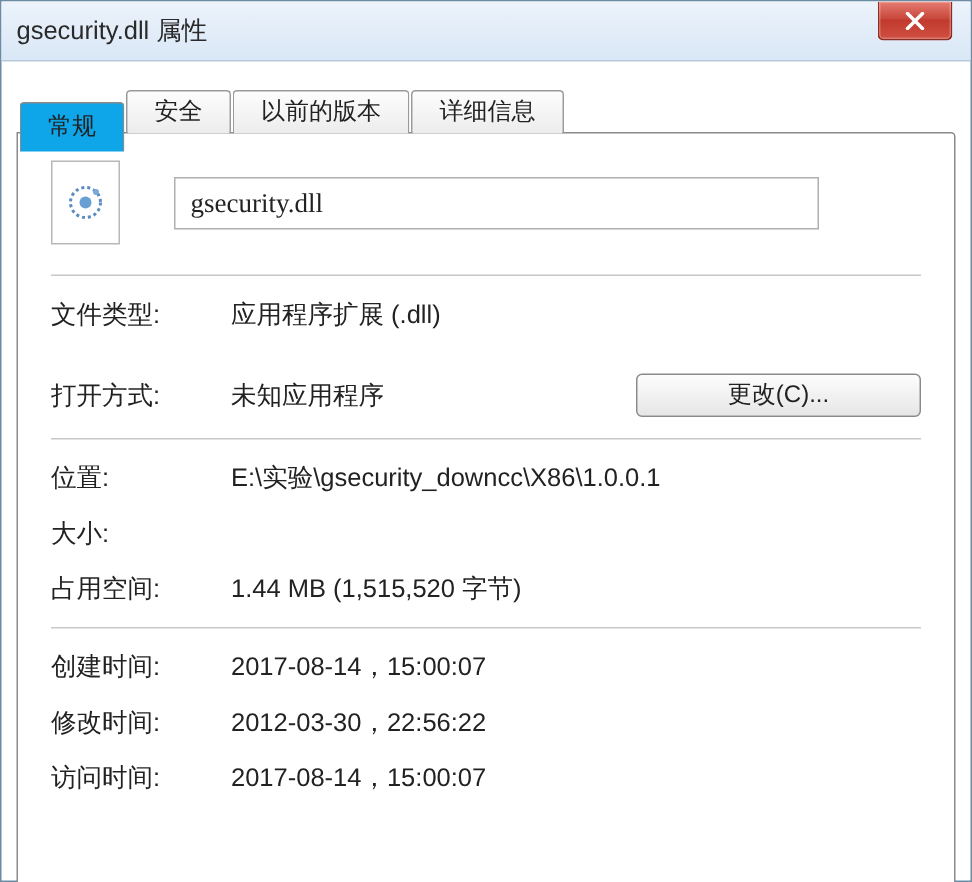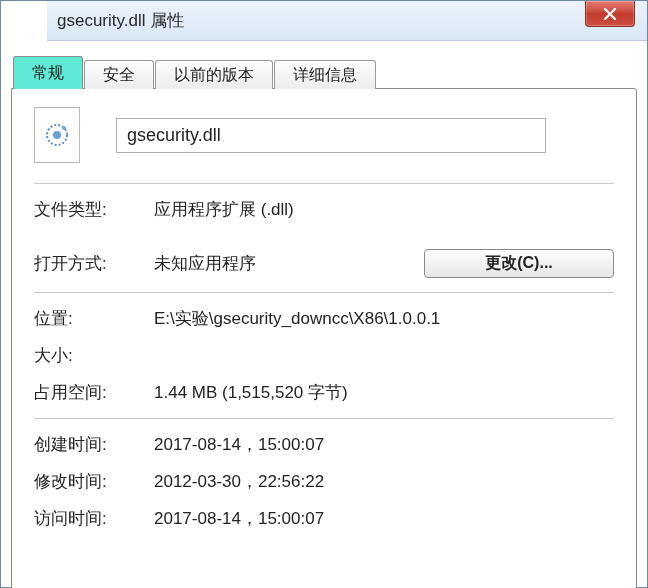--- a/index.html
+++ b/index.html
@@ -20,21 +20,20 @@
     }
     .titlebar {
       height: 40px;
       background: linear-gradient(to bottom, #ecf3fb 0%, #d9e7f6 100%);
       display: flex;
       align-items: center;
       justify-content: space-between;
       padding-left: 10px;
       border-bottom: 1px solid #b8c8d8;
       position: relative;
-      margin-left: 46px;
     }
     .title-text {
       color: #2a2a2a;
       font-size: 17px;
     }
     .close-btn {
       width: 50px;
       height: 26px;
       background: linear-gradient(to bottom, #e67d73 0%, #c9483c 45%, #c13a2d 50%, #cf5043 100%);
       border: 1px solid #8a2d23;
@@ -69,24 +68,24 @@
       margin-right: 1px;
       border-radius: 3px 3px 0 0;
       color: #222;
       font-size: 16px;
       line-height: 1;
       position: relative;
       top: 1px;
       cursor: default;
     }
     .tab.active {
-      background: #5eead4;
+      background: #0ea5e9;
       padding-top: 8px;
       padding-bottom: 8px;
-      top: 1px;
+      top: 13px;
       z-index: 3;
       border-color: #8a8a8a;
     }
     .panel {
       border: 1px solid #8a8a8a;
       background: #ffffff;
       padding: 18px 22px 0 22px;
       height: 510px;
       position: relative;
       z-index: 1;
@@ -106,21 +105,21 @@
       display: flex;
       align-items: center;
       justify-content: center;
       position: relative;
     }
     .file-icon svg { display: block; }
     .filename-box {
       border: 1px solid #b0b0b0;
       padding: 6px 10px;
       width: 430px;
-      font-family: Liberation Sans, sans-serif;
+      font-family: Liberation Serif, serif;
       font-size: 18px;
       color: #222;
       background: #fff;
     }
     hr.sep {
       border: none;
       border-top: 1px solid #c8c8c8;
       margin: 10px 0 14px 0;
     }
     .row {
@@ -153,21 +152,20 @@
       padding: 3px 16px;
       border: 1px solid #8a8a8a;
       border-radius: 4px;
       background: linear-gradient(to bottom, #fdfdfd 0%, #e6e6e6 100%);
       font-size: 16px;
       color: #222;
       cursor: default;
       min-width: 190px;
       text-align: center;
       font-family: inherit;
-      font-weight: bold;
     }
   </style>
 </head>
 <body>
 
 <div class="window">
 
   <div class="titlebar">
     <span class="title-text">gsecurity.dll 属性</span>
     <div class="close-btn">

